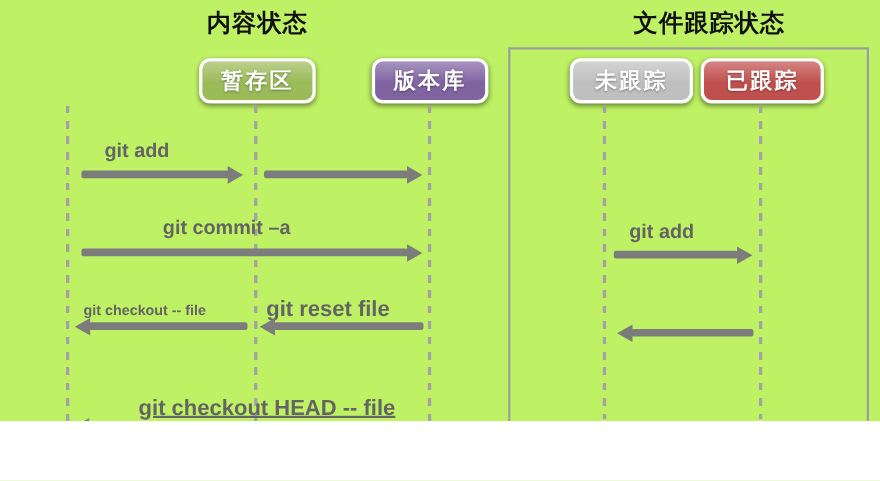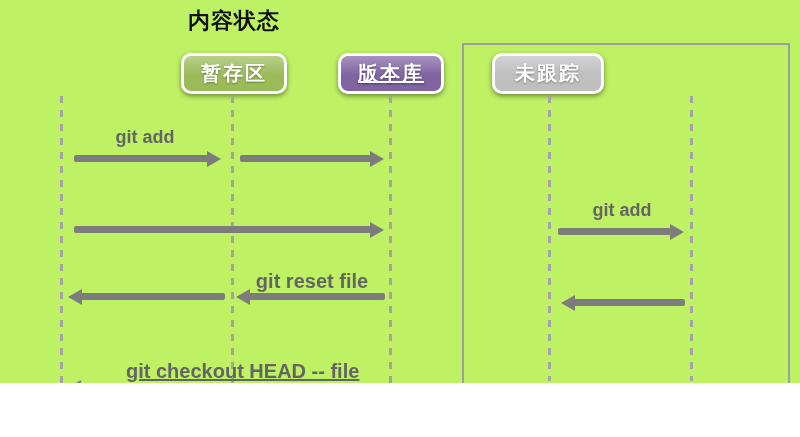--- a/index.html
+++ b/index.html
@@ -46,64 +46,70 @@
     border-left:14px solid #7c7c7c;width:0;height:0;
   }
   .arrow.left::before{
     content:'';position:absolute;left:-13px;top:50%;transform:translateY(-50%);
     border-top:8px solid transparent;border-bottom:8px solid transparent;
     border-right:14px solid #7c7c7c;width:0;height:0;
   }
 
   .cmd{
     position:absolute;color:#646464;font-weight:bold;font-size:18px;
-    text-align:center;white-space:nowrap;
+    white-space:nowrap;
   }
   .cmd.small{font-size:13px;}
   .cmd.mid{font-size:20px;}
 </style>
 </head>
 <body>
 
 <div class="stage">
 
   <div class="title title-left">内容状态</div>
+  <div class="title title-right">文件跟踪状态</div>
 
   <div class="panel-border"></div>
 
   <div class="node" style="left: 181px; top: 53px; width: 106px; background-color: rgb(155, 187, 89);">
     <span>暂存区</span>
   </div>
-  <div class="node" style="left: 338px; top: 53px; width: 106px; background-color: rgb(128, 100, 162); text-decoration: underline;">
+  <div class="node" style="left: 338px; top: 53px; width: 106px; background-color: rgb(128, 100, 162);">
     <span>版本库</span>
   </div>
 
-  <div class="node" style="left: 492px; top: 53px; width: 112px; background-color: rgb(191, 191, 191);">
+  <div class="node" style="left: 518px; top: 53px; width: 112px; background-color: rgb(191, 191, 191);">
     <span>未跟踪</span>
+  </div>
+  <div class="node" style="left: 637px; top: 53px; width: 112px; background-color: rgb(192, 80, 77);">
+    <span>已跟踪</span>
   </div>
 
   <div class="lifeline" style="left:60px;top:96px;height:306px;"></div>
   <div class="lifeline" style="left:231px;top:96px;height:306px;"></div>
   <div class="lifeline" style="left:389px;top:96px;height:306px;"></div>
   <div class="lifeline" style="left:548px;top:96px;height:285px;"></div>
   <div class="lifeline" style="left:690px;top:96px;height:285px;"></div>
 
   <div class="endpoint" style="left:56px;top:403px;"></div>
   <div class="endpoint" style="left:227px;top:403px;"></div>
   <div class="endpoint" style="left:385px;top:403px;"></div>
   <div class="endpoint" style="left:544px;top:383px;"></div>
   <div class="endpoint" style="left:686px;top:383px;"></div>
 
   <div class="cmd" style="left:95px;top:127px;width:100px;">git add</div>
   <div class="arrow right" style="left:74px;top:155px;width:134px;"></div>
 
   <div class="arrow right" style="left:240px;top:155px;width:131px;"></div>
 
+  <div class="cmd" style="left:148px;top:197px;width:160px;">git commit –a</div>
   <div class="arrow right" style="left:74px;top:226px;width:297px;"></div>
 
+  <div class="cmd small" style="left:76px;top:274px;width:140px;">git checkout -- file</div>
   <div class="arrow left" style="left:81px;top:293px;width:144px;"></div>
 
   <div class="cmd mid" style="left:242px;top:270px;width:140px;">git reset file</div>
   <div class="arrow left" style="left:249px;top:293px;width:136px;"></div>
 
   <div class="cmd mid" style="left:126px;top:360px;width:200px;text-decoration:underline;">git checkout HEAD -- file</div>
   <div class="arrow left" style="left:80px;top:384px;width:305px;"></div>
 
   <div class="cmd" style="left:572px;top:200px;width:100px;">git add</div>
   <div class="arrow right" style="left:558px;top:228px;width:113px;"></div>

